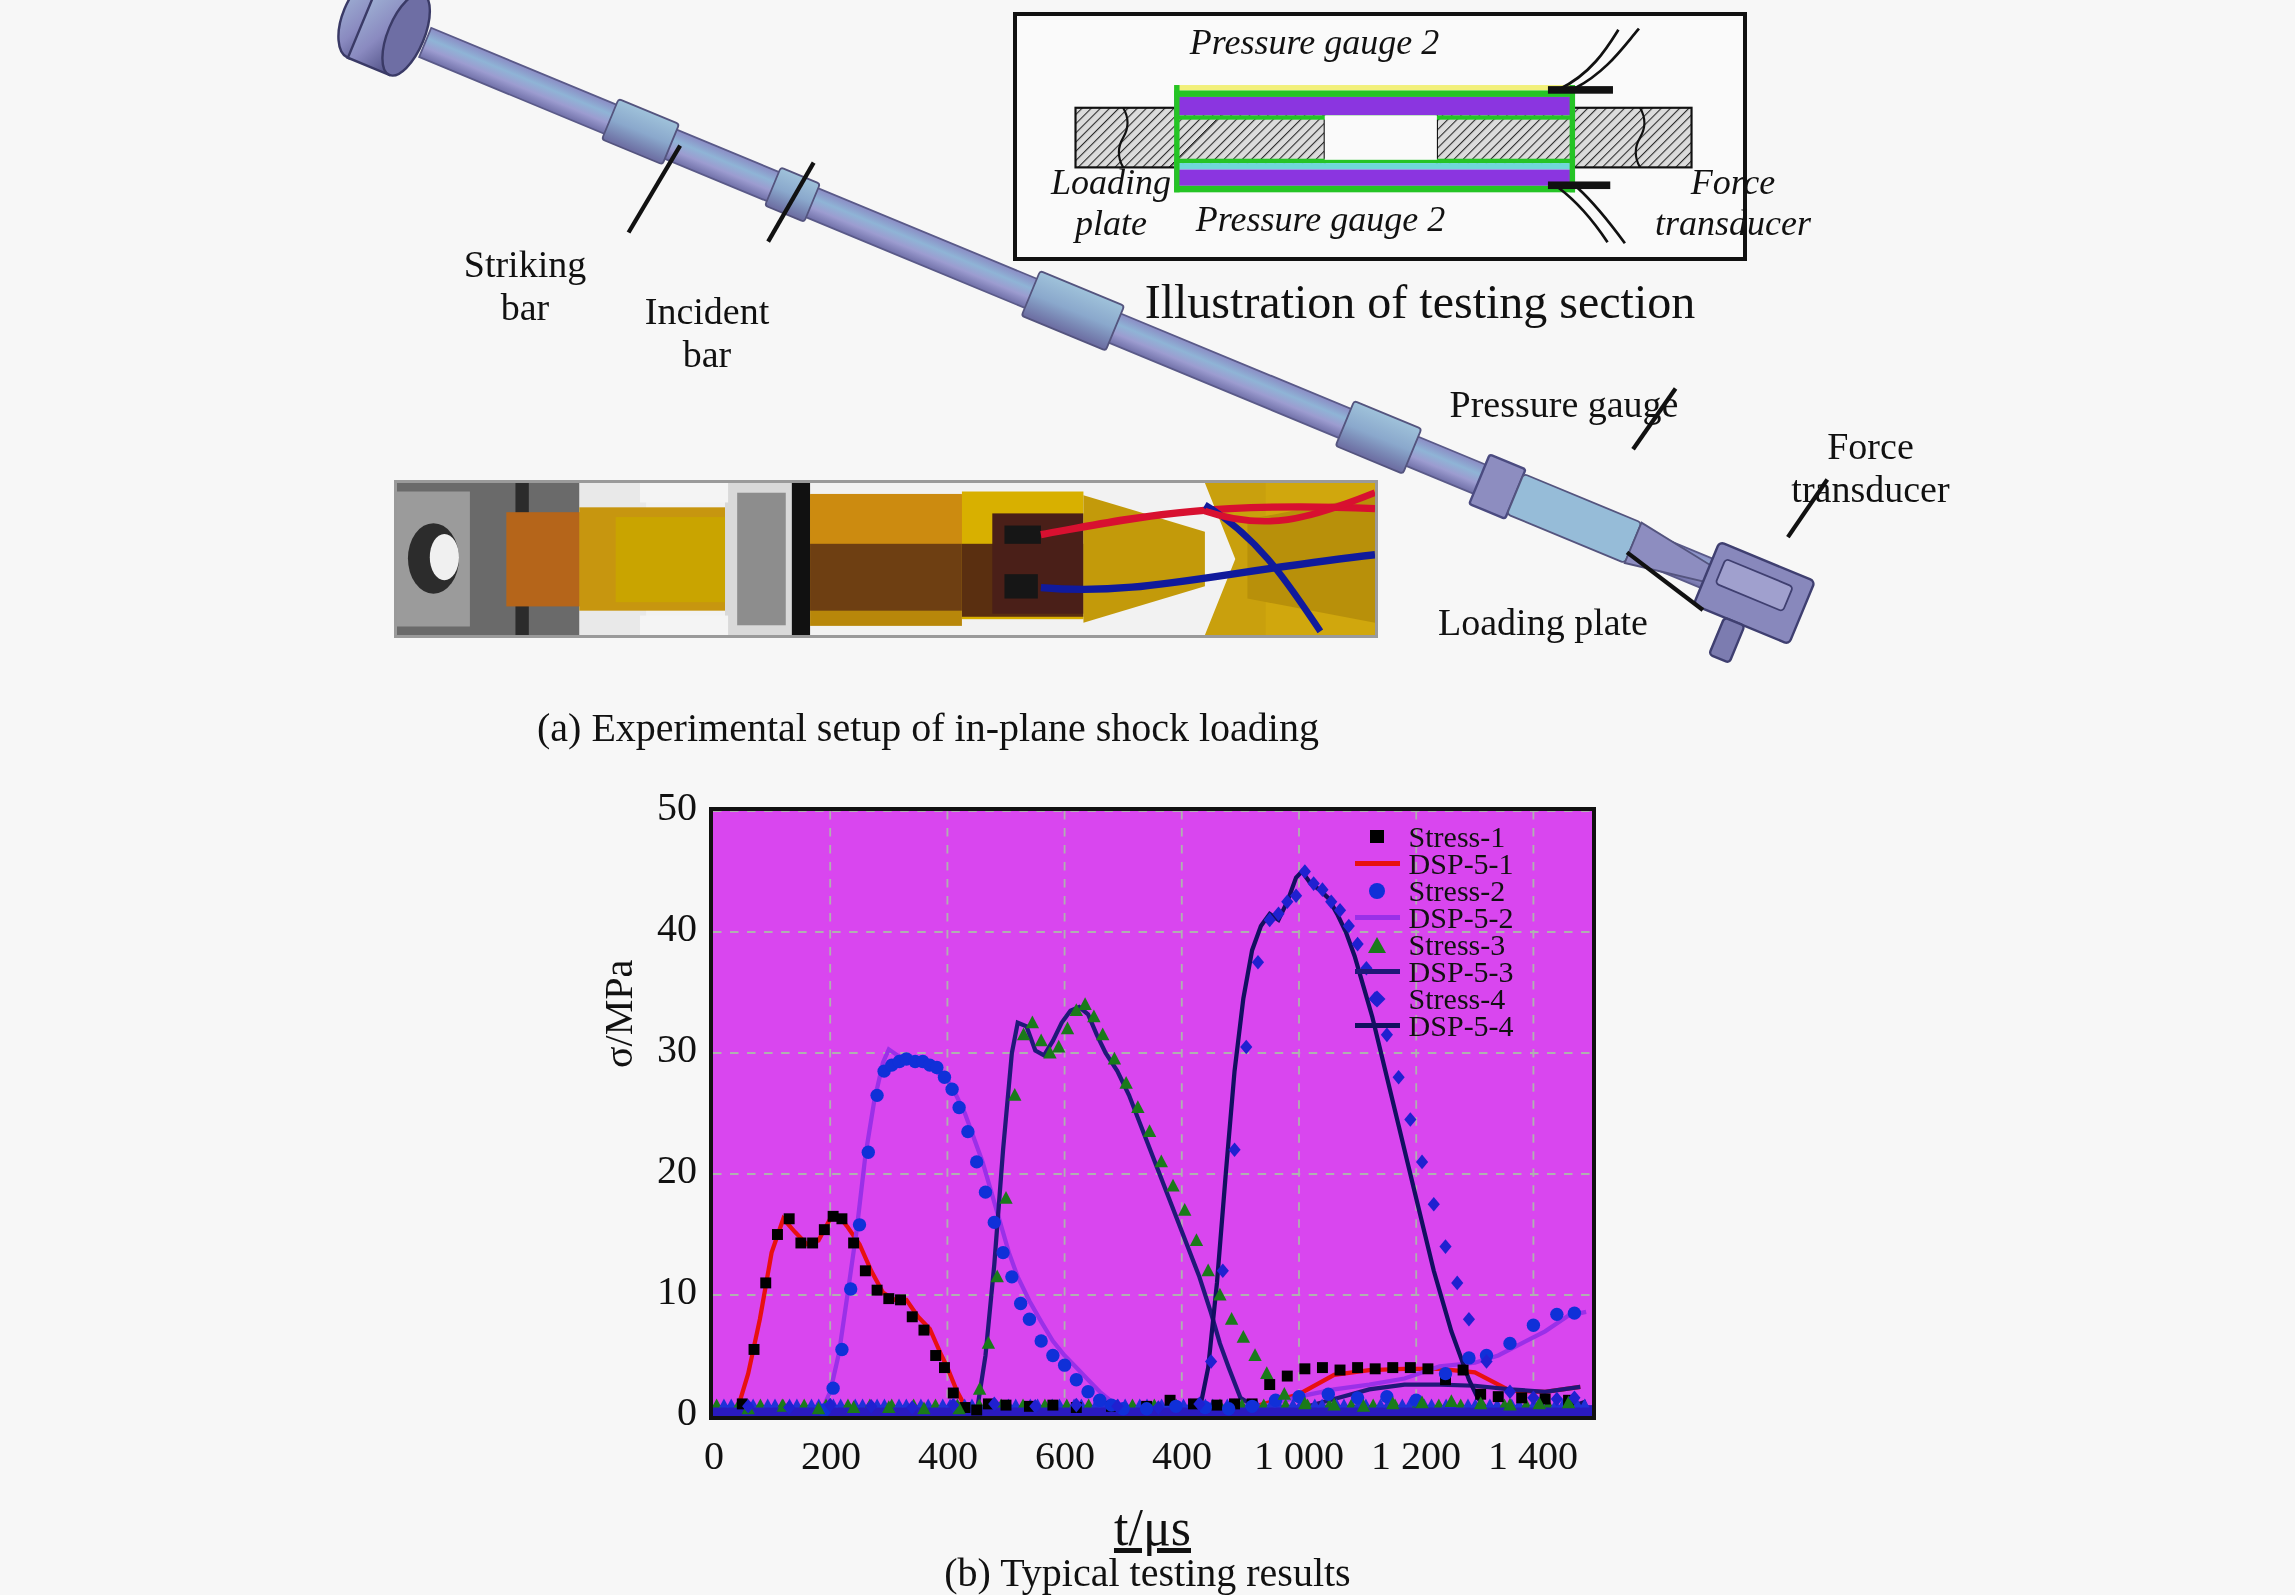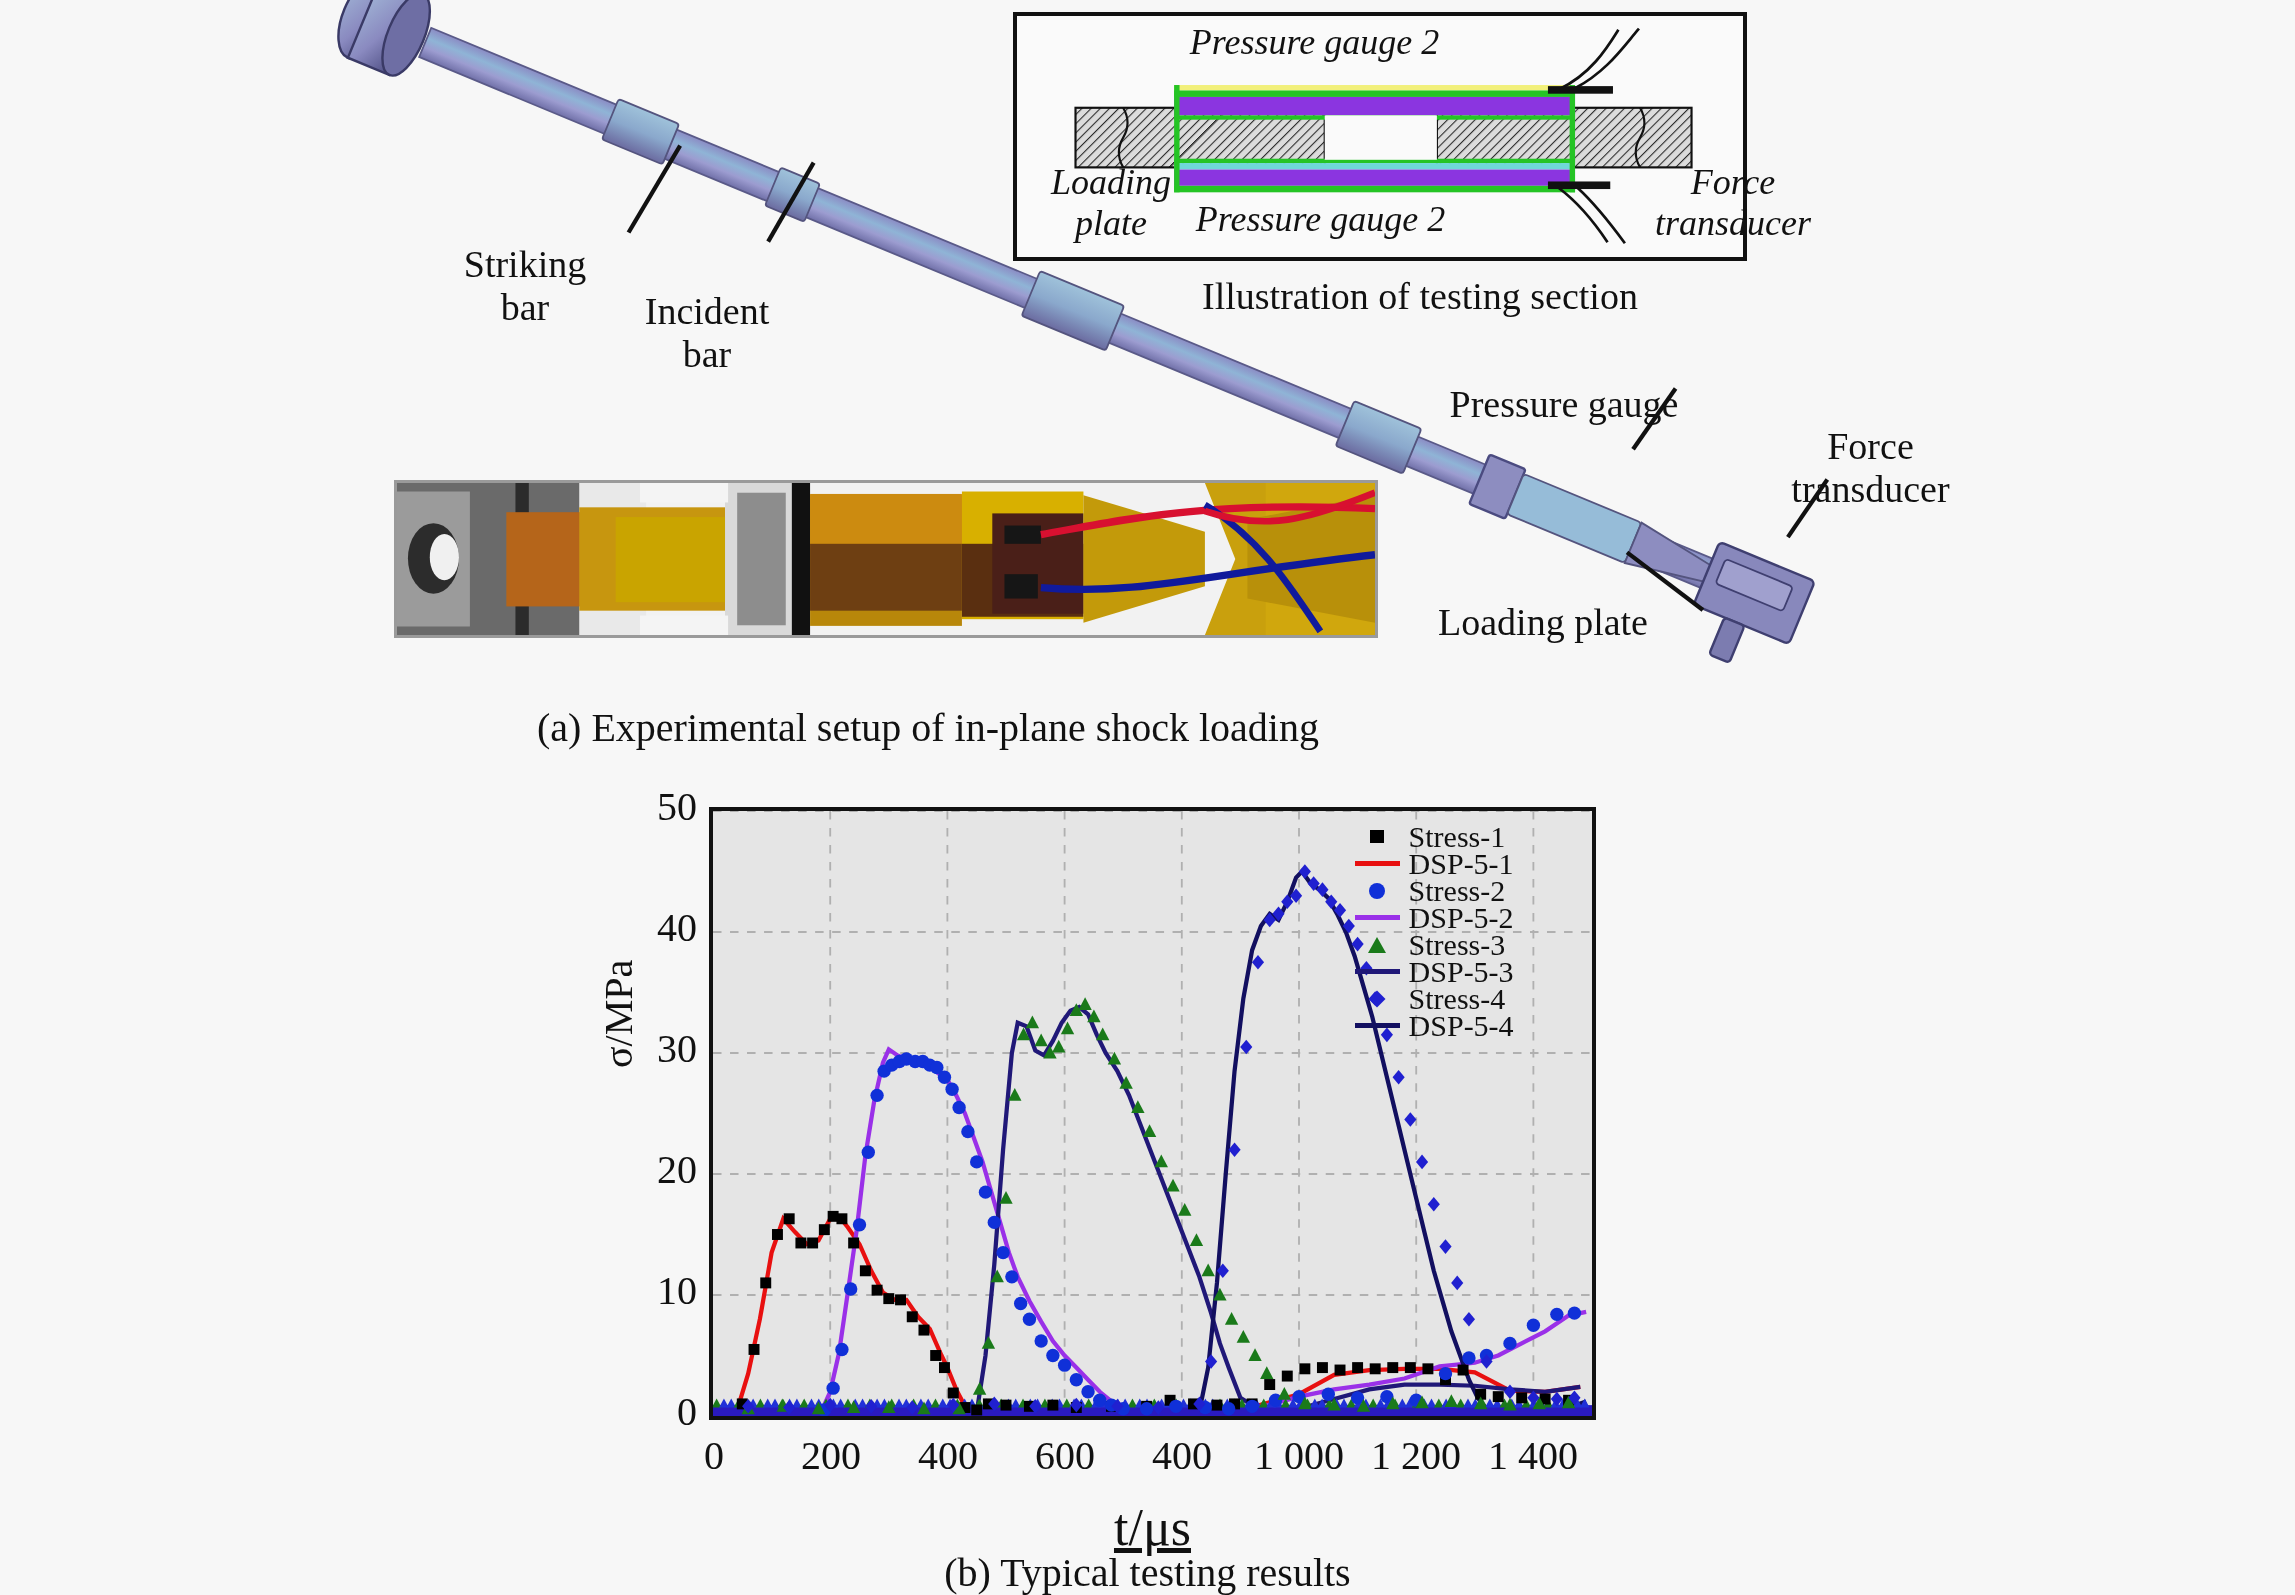--- a/index.html
+++ b/index.html
@@ -29,21 +29,21 @@
   
   #inset-box{
     left:1013px;top:12px;width:734px;height:249px;
     border:4.3px solid #111;
     background:#fafafa;
     box-sizing:border-box;
     font-style:italic;
   }
   #inset-caption{
     left:1013px;top:274px;width:814px;
-    text-align:center;font-size:38px;
+    text-align:center;font-size:48px;
   }
 
   
   #photo-frame{
     left:394px;top:480px;width:984px;height:158px;
     border:3px solid #9a9a9a;
     background:#fff;
     box-sizing:border-box;
     overflow:hidden;
   }
@@ -56,21 +56,21 @@
     left:0;top:704px;width:1856px;text-align:center;
     font-size:40px;
   }
 
   
   #panel-b{left:0;top:783px;width:2295px;height:812px;}
 
   #plot-frame{
     left:709px;top:24px;width:887px;height:613px;
     border:4.3px solid #111;
-    background:#e5e5e5;
+    background:#d946ef;
     box-sizing:border-box;
   }
   #ylabel{
     left:595px;top:285px;
     font-size:40px;
     transform:rotate(-90deg);
     transform-origin:left top;
     white-space:nowrap;
   }
   .ytick{

